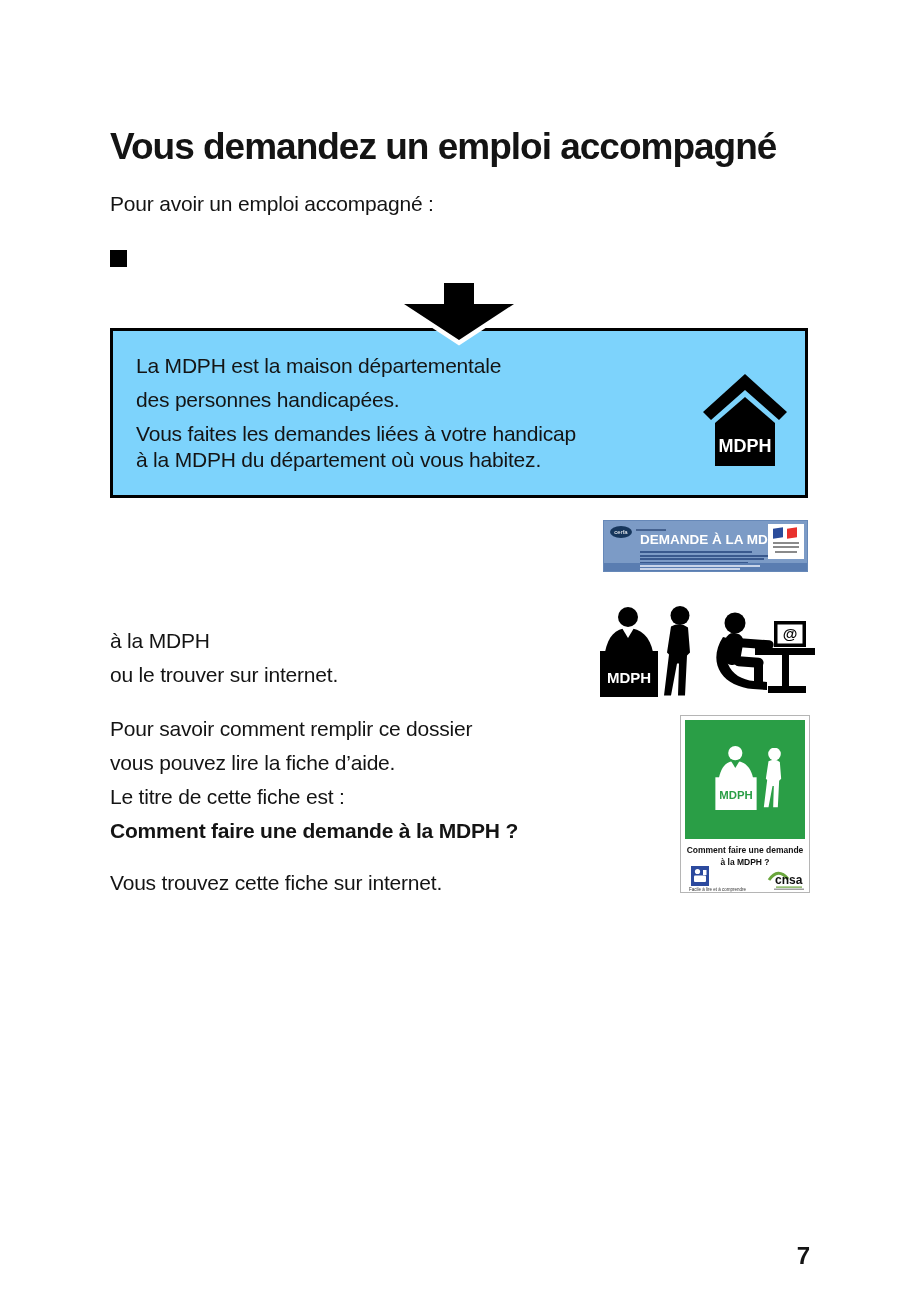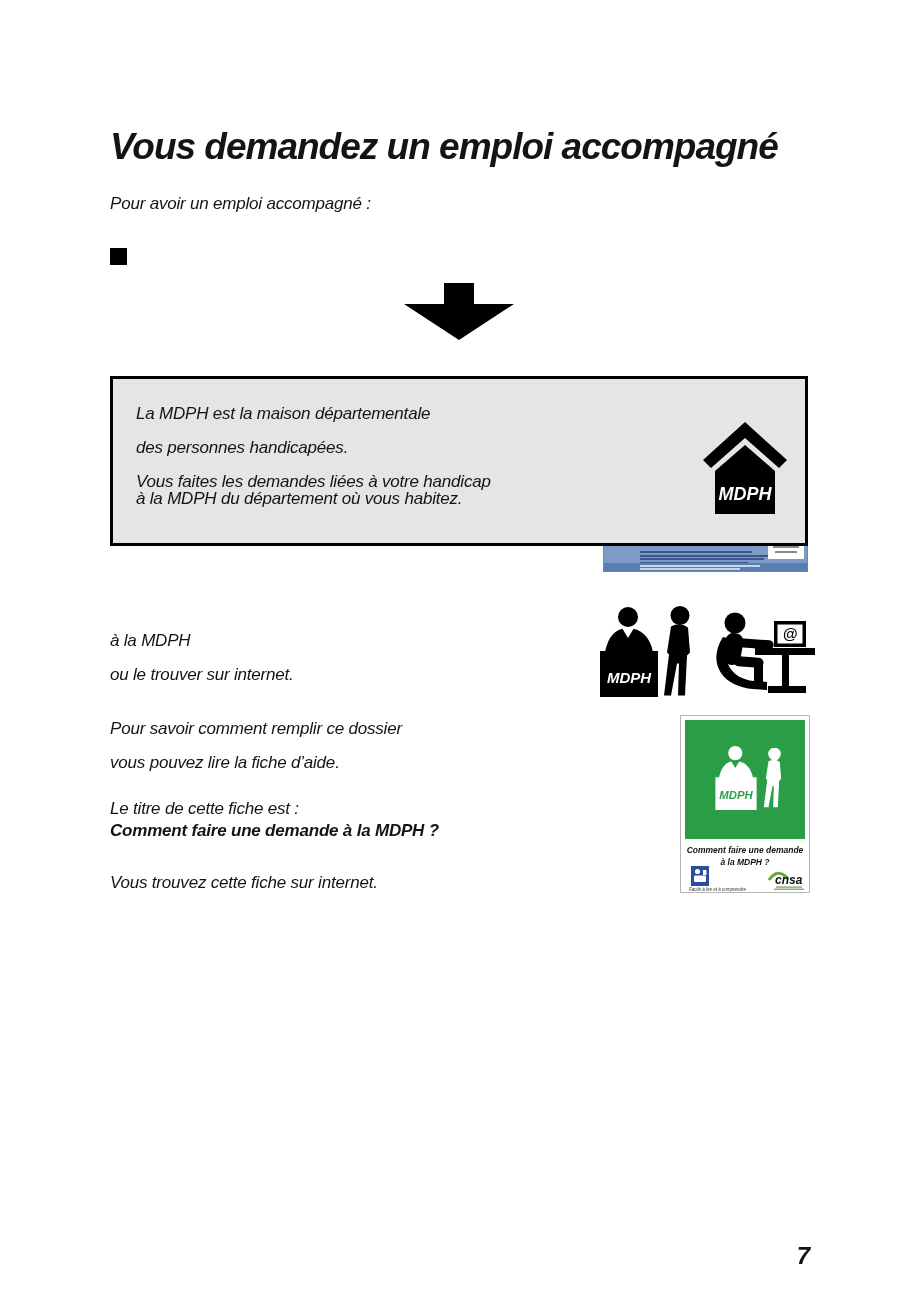--- a/index.html
+++ b/index.html
@@ -1,26 +1,25 @@
 <!DOCTYPE html>
 <html><head>
 <meta charset="utf-8">
 <style>
   html,body{margin:0;padding:0;background:#fff;}
   #page{
     position:relative;width:815px;height:1300px;background:#ffffff;
     font-family:"Liberation Sans","DejaVu Sans",sans-serif;color:#141414;
     overflow:hidden;
-    font-style:italic;
   }
-  .t{position:absolute;font-size:17px;line-height:34px;letter-spacing:-0.2px;white-space:nowrap;}
+  .t{position:absolute;font-size:21px;line-height:34px;letter-spacing:-0.2px;white-space:nowrap;}
   .bold{font-weight:bold;}
   .title{position:absolute;left:110px;top:100px;font-size:37px;font-weight:bold;letter-spacing:-1px;line-height:44px;white-space:nowrap;}
   .sq{display:inline-block;width:17px;height:17px;background:#000;margin-right:11px;vertical-align:-1px;}
-  .infobox{position:absolute;left:110px;top:328px;width:698px;height:170px;border:3px solid #000;box-sizing:border-box;background:#e5e5e5;z-index:1;margin-top:48px;}
+  .infobox{position:absolute;left:110px;top:328px;width:698px;height:170px;border:3px solid #000;box-sizing:border-box;background:#7dd3fc;z-index:1;}
   .infobox .t{left:23px;}
   .arrow{position:absolute;left:404px;top:283px;width:110px;height:57px;z-index:2;overflow:visible;}
   .icon-abs{position:absolute;}
   .form-thumb{position:absolute;left:603px;top:520px;width:205px;height:52px;background:#7c9bc6;border:1px solid #6688b8;box-sizing:border-box;}
   .form-title{position:absolute;left:36px;top:11px;font-size:13.5px;font-weight:bold;color:#ffffff;letter-spacing:0;white-space:nowrap;}
   .cerfa{position:absolute;left:6px;top:5px;width:22px;height:12px;background:#16365c;border-radius:50%;color:#fff;font-size:6px;line-height:12px;text-align:center;}
   .fp{position:absolute;height:2px;background:#39598e;}
   .form-strip{position:absolute;left:0;bottom:0;width:100%;height:8px;background:#5a7db1;}
   .fl{position:absolute;height:1.5px;background:#c9d5e9;}
   .flagbox{position:absolute;right:3px;top:3px;width:36px;height:35px;background:#fff;}
@@ -50,21 +49,21 @@
 
   <svg class="arrow" viewBox="0 0 110 57">
     <polygon points="40,0 70,0 70,21 110,21 55,57 0,21 40,21" fill="#ffffff" stroke="#ffffff" stroke-width="9" stroke-linejoin="miter"></polygon>
     <polygon points="40,0 70,0 70,21 110,21 55,57 0,21 40,21" fill="#000000"></polygon>
   </svg>
 
   <div class="infobox">
     <div class="t" style="top:18px;">La MDPH est la maison départementale</div>
     <div class="t" style="top:52px;">des personnes handicapées.</div>
     <div class="t" style="top:86px;">Vous faites les demandes liées à votre handicap</div>
-    <div class="t" style="top:103px;">à la MDPH du département où vous habitez.</div>
+    <div class="t" style="top:112px;">à la MDPH du département où vous habitez.</div>
     <svg class="icon-abs" style="left:590px;top:43px;" width="84" height="92" viewBox="0 0 84 92">
       <polygon points="42,0 84,38 76,46 42,16 8,46 0,38" fill="#000"></polygon>
       <polygon points="42,23 72,49 72,92 12,92 12,49" fill="#000"></polygon>
       <text x="42" y="78" text-anchor="middle" font-size="18" font-weight="bold" fill="#fff">MDPH</text>
     </svg>
   </div>
 
 
   <div class="form-thumb">
     <div class="cerfa">cerfa</div>
@@ -113,21 +112,21 @@
     <rect x="62" y="15" width="32" height="26" fill="#000"></rect>
     <rect x="65.5" y="18.5" width="25" height="19" fill="#fff"></rect>
     <text x="78" y="33" text-anchor="middle" font-size="15" font-weight="bold" fill="#000">@</text>
     <rect x="43" y="42" width="60" height="7" fill="#000"></rect>
     <rect x="70" y="49" width="7" height="33" fill="#000"></rect>
     <rect x="56" y="80" width="38" height="7" fill="#000"></rect>
   </svg>
 
   <div class="t" style="left:110px;top:746px;">vous pouvez lire la fiche d’aide.</div>
   <div class="t" style="left:110px;top:712px;">Pour savoir comment remplir ce dossier</div>
-  <div class="t" style="left:110px;top:780px;margin-top:12px;">Le titre de cette fiche est :</div>
+  <div class="t" style="left:110px;top:780px;">Le titre de cette fiche est :</div>
   <div class="t bold" style="left:110px;top:814px;">Comment faire une demande à la MDPH ?</div>
 
   <div class="fiche-thumb">
     <div class="fiche-green">
       <svg style="position:absolute;left:30px;top:26px;" width="42" height="64" viewBox="0 0 58 90">
         <circle cx="28" cy="10" r="10" fill="#fff"></circle>
         <path d="M28,21 C15,21 8,30 5,45 L53,45 C50,30 41,21 28,21 Z" fill="#fff"></path>
         <polygon points="22,21 28,31 34,21" fill="#2a9e46"></polygon>
         <rect x="0" y="44" width="58" height="46" fill="#fff"></rect>
         <text x="29" y="74" text-anchor="middle" font-size="16" font-weight="bold" fill="#2a9e46">MDPH</text>

